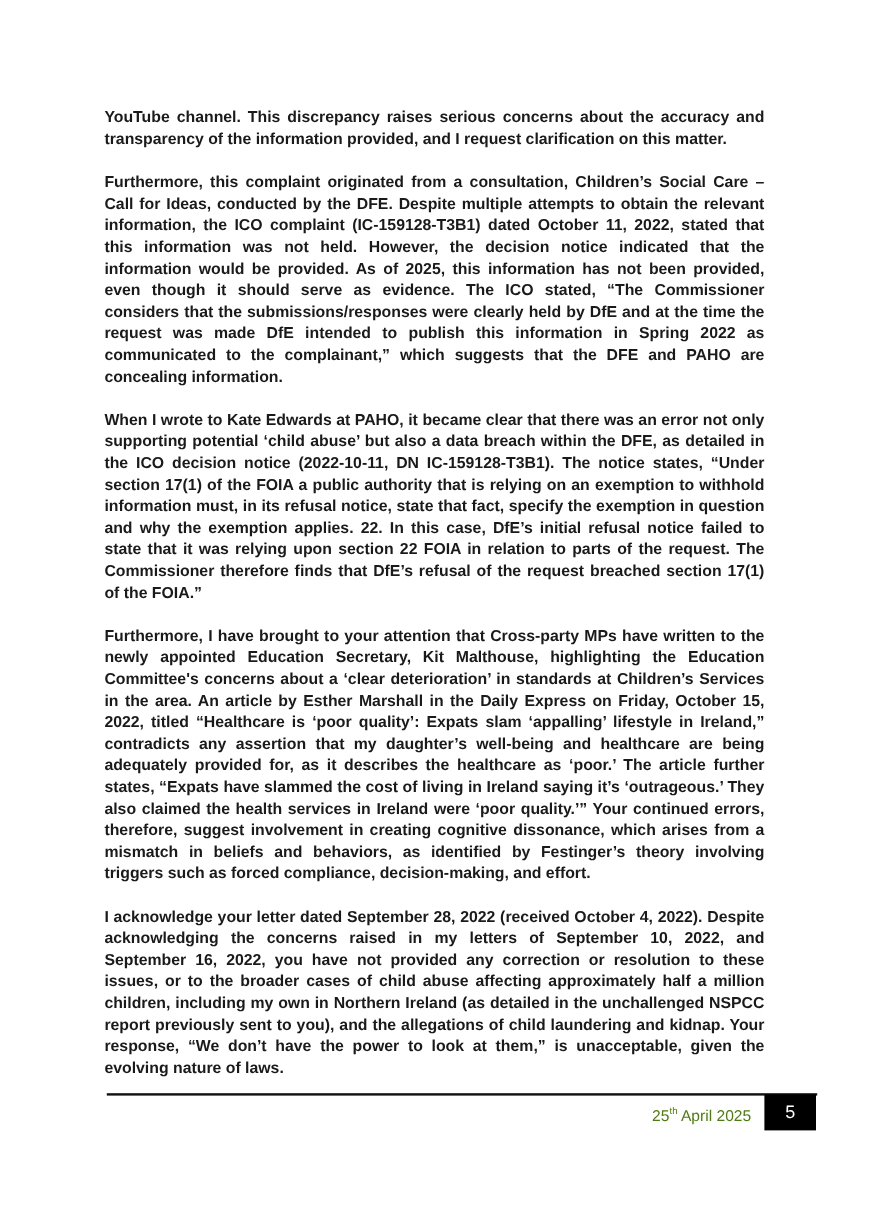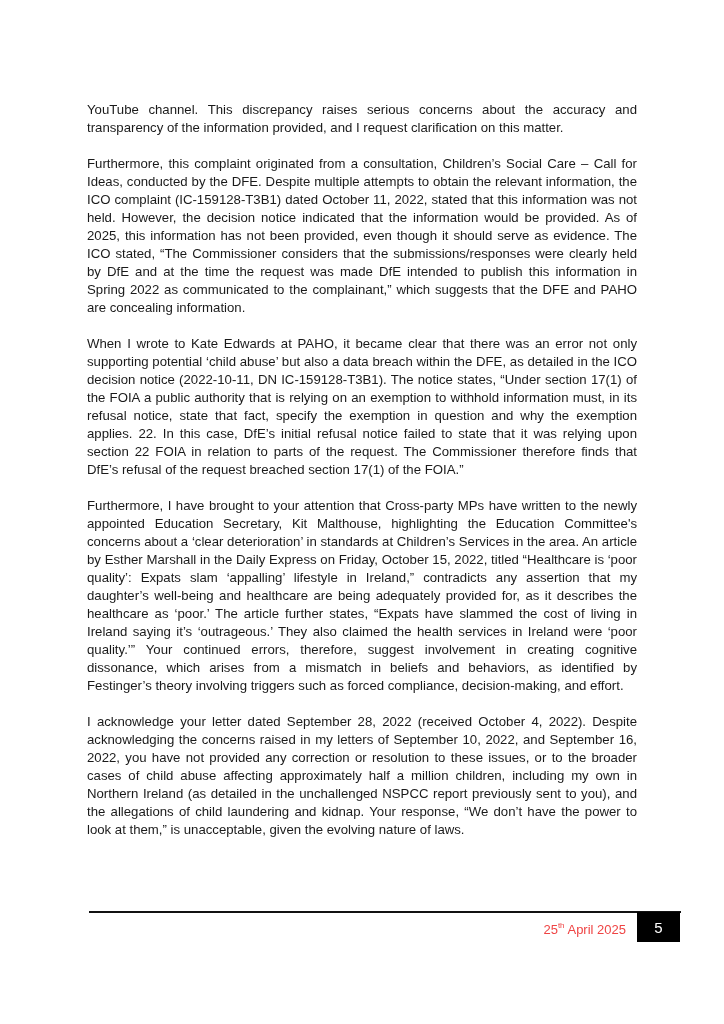--- a/index.html
+++ b/index.html
@@ -3,25 +3,25 @@
 <meta charset="utf-8">
 <style>
   html, body { margin:0; padding:0; background:#ffffff; }
   body { width:724px; height:1024px; position:relative; overflow:hidden; }
   .page { position:absolute; left:0; top:0; width:724px; height:1024px; background:#fff; }
   .body-text {
     position:absolute; left:87px; top:89px; width:550px;
     font-family: "Liberation Sans", sans-serif;
     font-size:13.2px; line-height:18px; color:#1a1a1a;
   }
-  .body-text p { margin:12px 0 18px 0; text-align:justify; text-align-last:left; }
+  .body-text p { margin:0 0 18px 0; text-align:justify; text-align-last:left;font-weight:bold; }
   .footer-rule { position:absolute; left:89px; top:911px; width:592px; height:2px; background:#111; }
   .footer-date {
     position:absolute; right:98px; top:922px;
-    font-family: "Liberation Sans", sans-serif; font-size:13px; color:#ef4444;
+    font-family: "Liberation Sans", sans-serif; font-size:13px; color:#4d7c0f;
   }
   .footer-date sup { font-size:8px; vertical-align:6px; line-height:0; }
   .page-box {
     position:absolute; left:637px; top:912px; width:43px; height:30px; background:#000;
     color:#fff; font-family: "Liberation Sans", sans-serif; font-size:15px;
     display:flex; align-items:center; justify-content:center;
   }
 </style>
 </head>
 <body>

